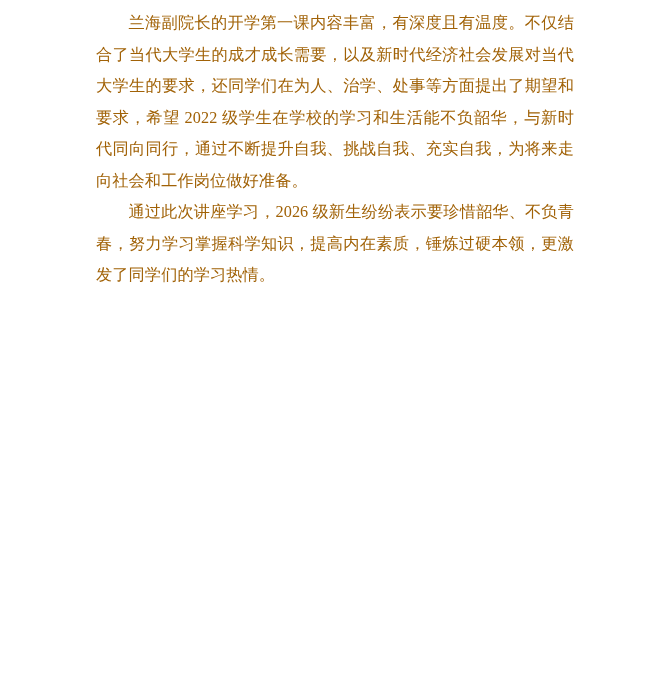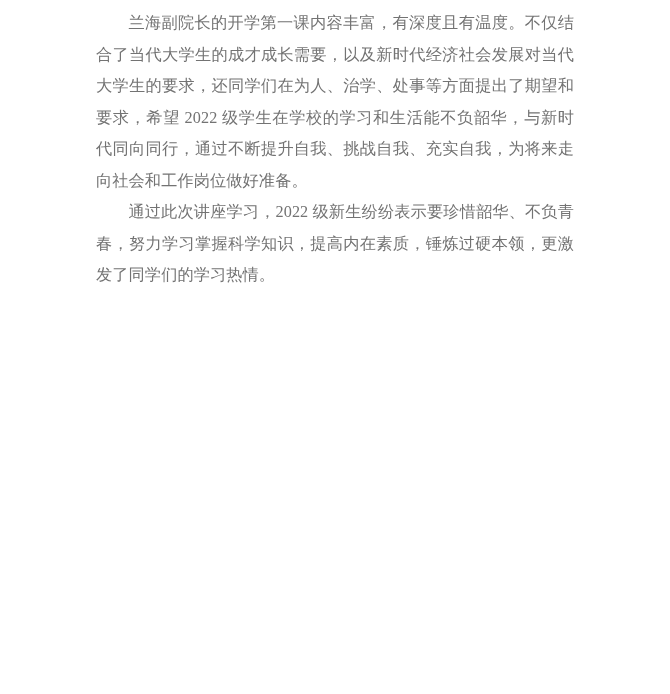--- a/index.html
+++ b/index.html
@@ -25,28 +25,28 @@
     width: 478px;
   }
   .para {
     margin: 0 0 0 0;
     font-size: 16.2px;
     line-height: 31.5px;
     text-align: justify;
     text-justify: inter-ideograph;
     text-indent: 2em;
     letter-spacing: 0.1px;
-    color: #737373;
+    color: #a16207;
     word-break: break-all;
   }
   .para + .para {
     margin-top: 0;
   }
 </style>
 </head>
 <body>
 
 <div class="page">
   <div class="doc-body">
     <p class="para">兰海副院长的开学第一课内容丰富，有深度且有温度。不仅结合了当代大学生的成才成长需要，以及新时代经济社会发展对当代大学生的要求，还同学们在为人、治学、处事等方面提出了期望和要求，希望 2022 级学生在学校的学习和生活能不负韶华，与新时代同向同行，通过不断提升自我、挑战自我、充实自我，为将来走向社会和工作岗位做好准备。</p>
-    <p class="para">通过此次讲座学习，2022 级新生纷纷表示要珍惜韶华、不负青春，努力学习掌握科学知识，提高内在素质，锤炼过硬本领，更激发了同学们的学习热情。</p>
+    <p class="para">通过此次讲座学习，2026 级新生纷纷表示要珍惜韶华、不负青春，努力学习掌握科学知识，提高内在素质，锤炼过硬本领，更激发了同学们的学习热情。</p>
   </div>
 </div>
 
 </body></html>

